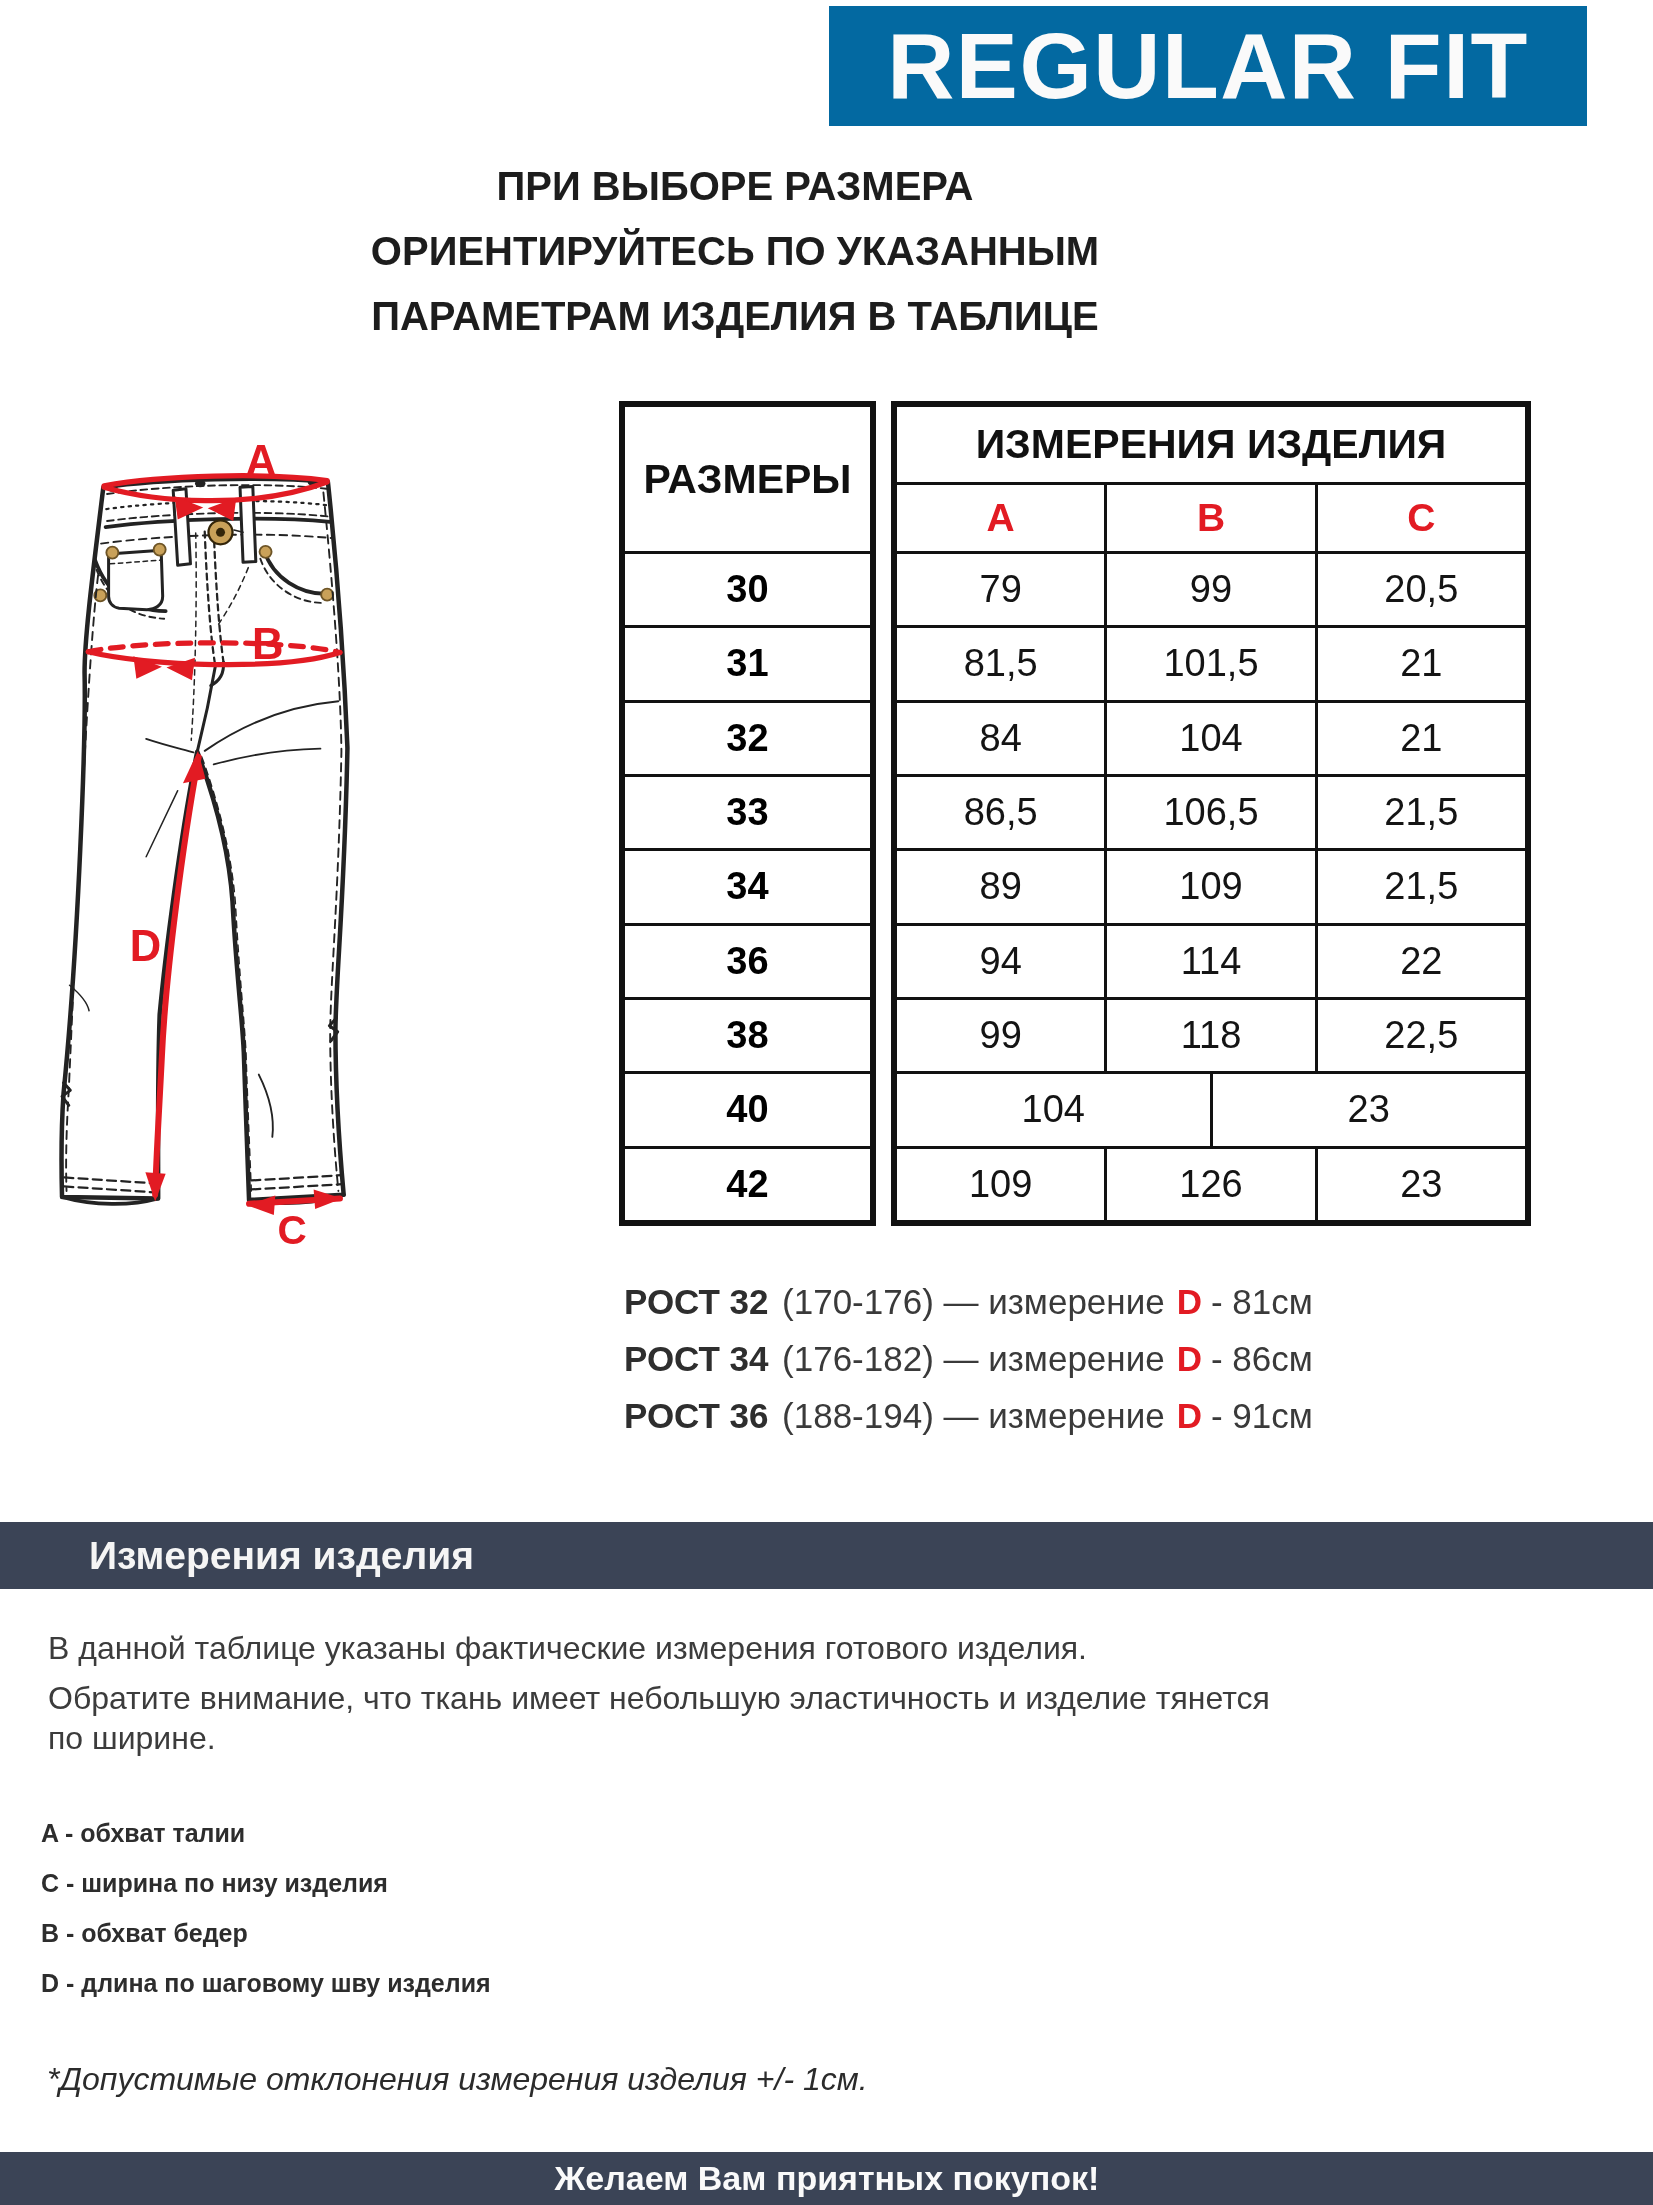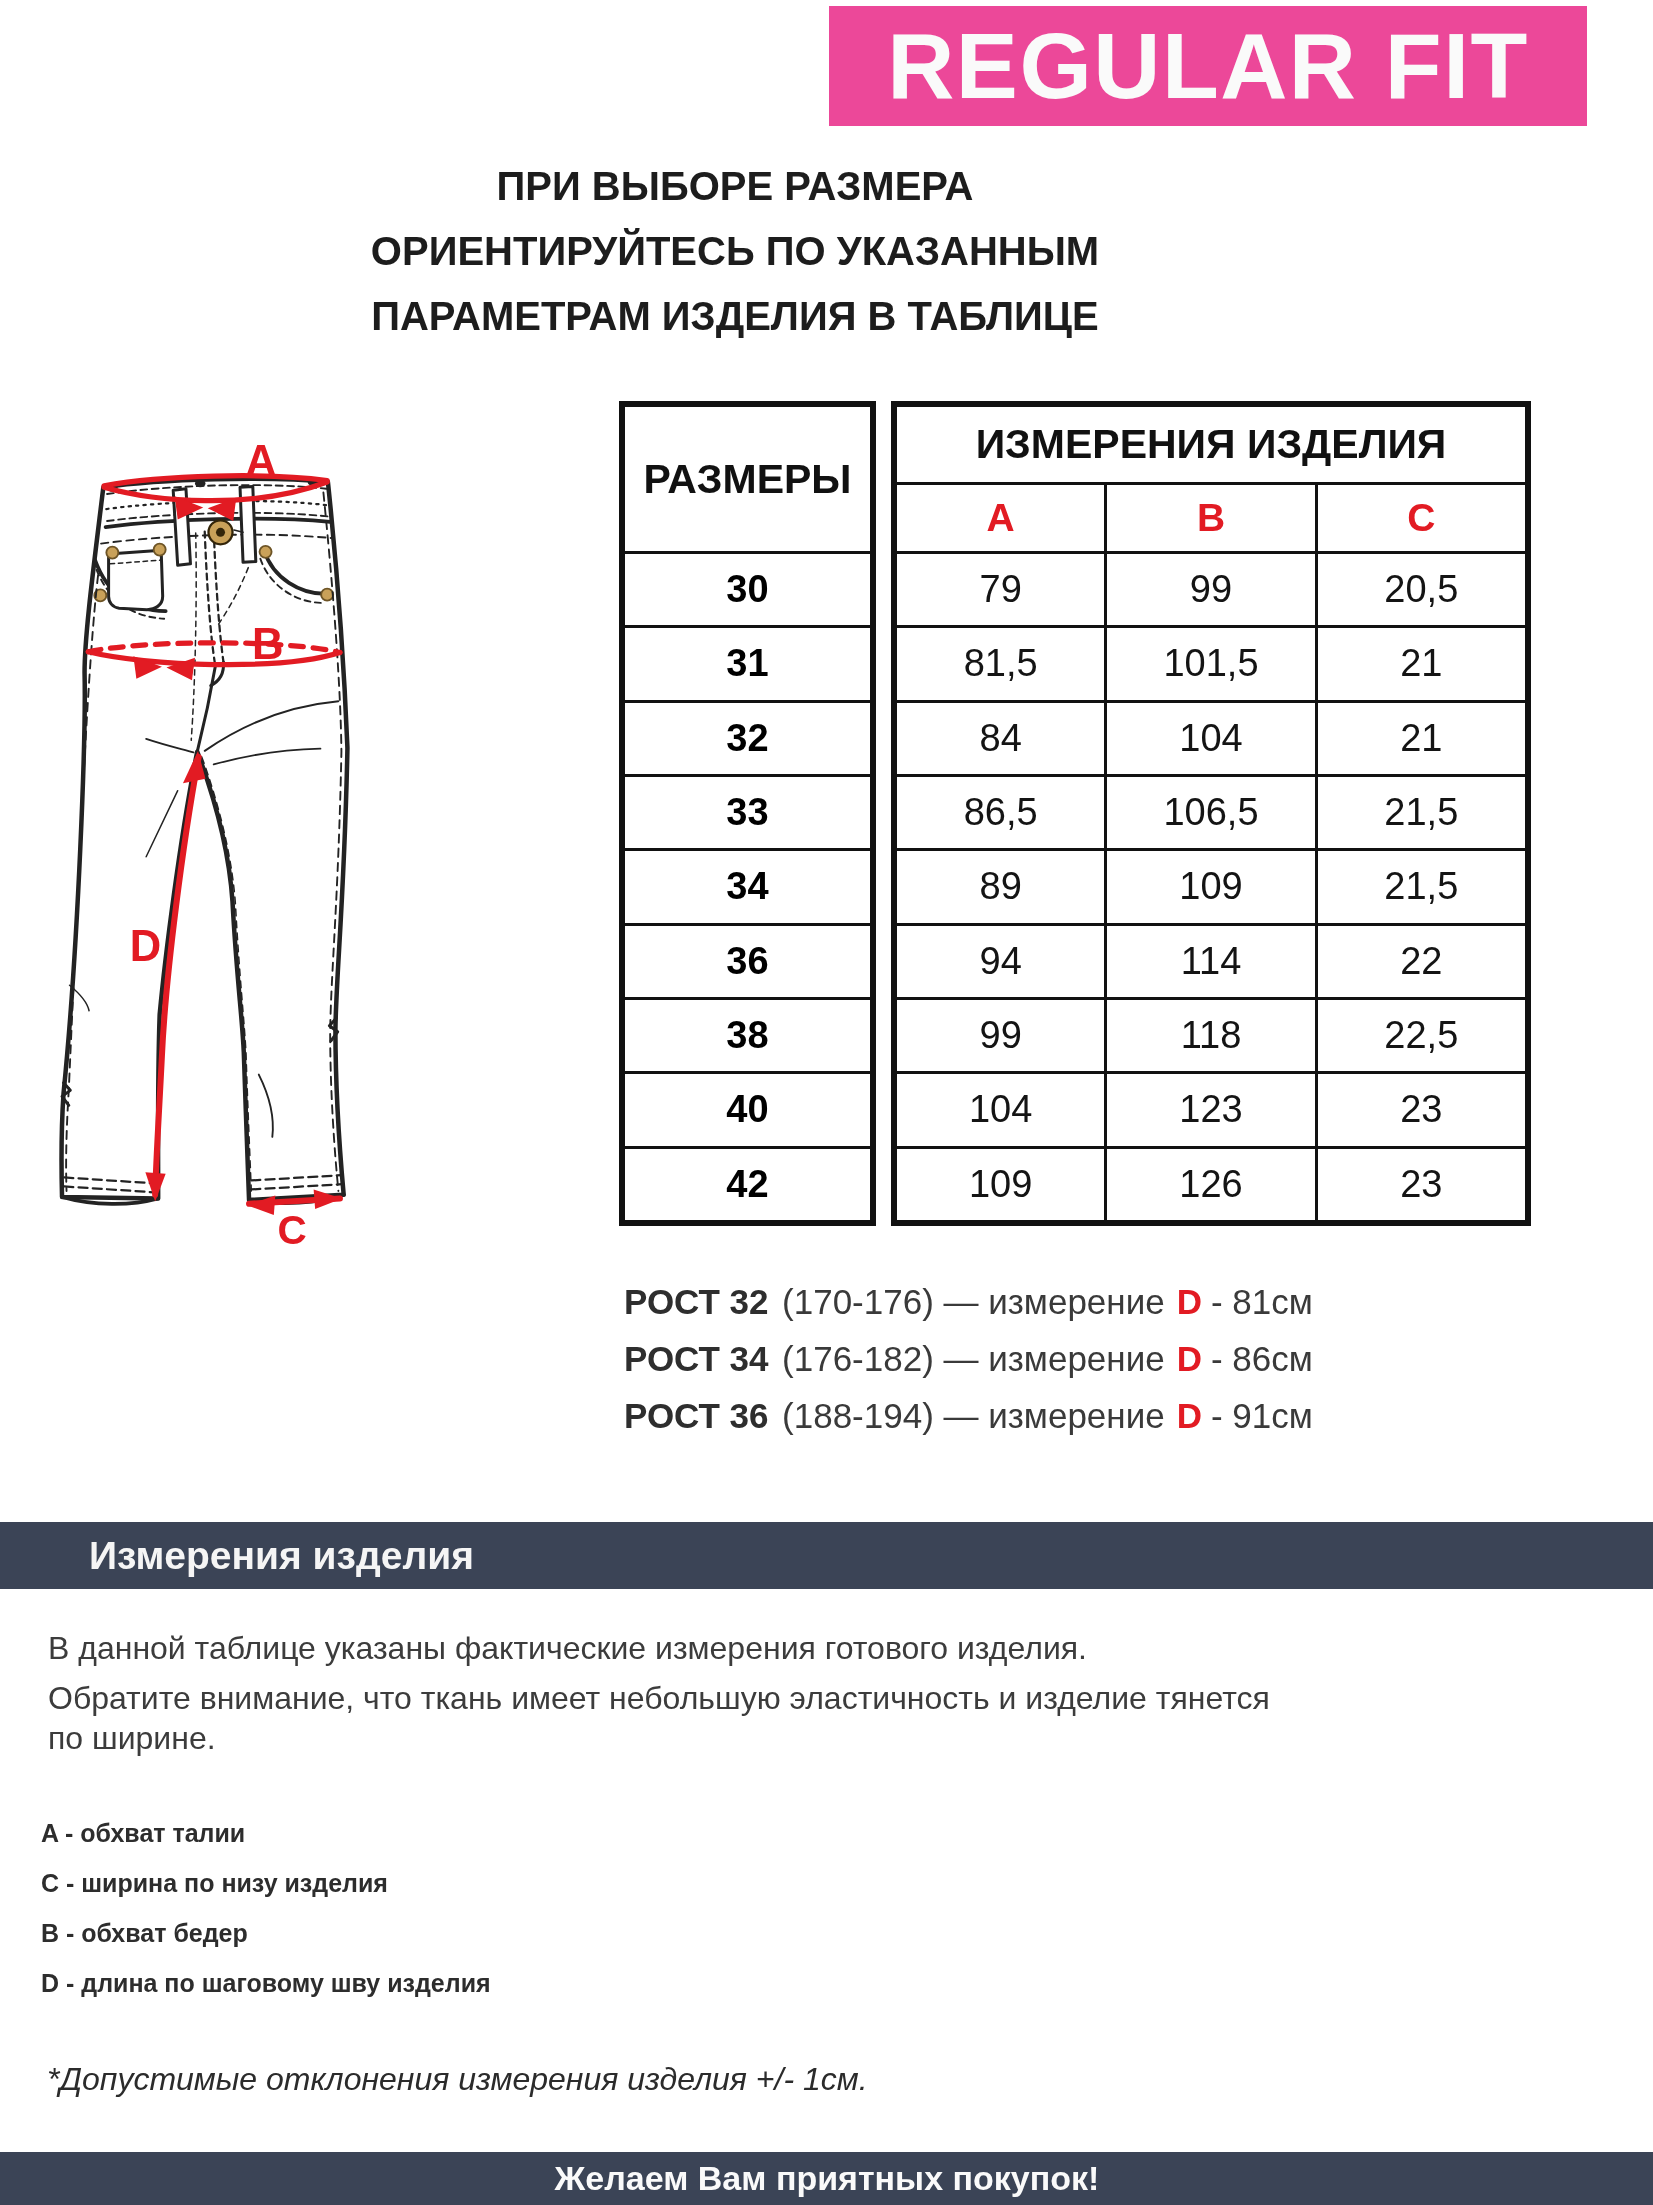--- a/index.html
+++ b/index.html
@@ -2,21 +2,21 @@
 <html style="font-size:12px"><head>
 <meta charset="utf-8">
 <style>
   * { margin:0; padding:0; box-sizing:border-box; }
   html,body { background:#ffffff; }
   body { font-family:"Liberation Sans", sans-serif; }
   .page { position:relative; width:1654px; height:2205px; background:#ffffff; overflow:hidden; }
 
   
   .fit-banner { position:absolute; left:829px; top:6px; width:758px; height:120px;
-    background:#ec4899; display:flex; align-items:center; justify-content:center; }
+    background:#0369a1; display:flex; align-items:center; justify-content:center; }
   .fit-banner span { color:#fafafa; font-size:93px; font-weight:bold; letter-spacing:1.5px; }
 
   
   .intro-title { position:absolute; left:0; top:154px; width:1470px; text-align:center;
     font-size:40px; font-weight:bold; color:#1d1d1d; line-height:65px; white-space:pre-line; }
 
   
   .jeans { position:absolute; left:41px; top:417px; width:353px; height:842px; }
   .jeans text { font-family:"Liberation Sans", sans-serif; font-weight:bold; font-size:58px; fill:#e21b23; }
   .jeans .lbl-c { font-size:54px; }
@@ -237,21 +237,20 @@
         </div>
 
         <div class="rt-row">
           <div class="rt-cell">99</div>
           <div class="rt-cell bl">118</div>
           <div class="rt-cell bl">22,5</div>
         </div>
 
         <div class="rt-row">
           <div class="rt-cell">104</div>
-          <div class="rt-cell bl">123</div>
           <div class="rt-cell bl">23</div>
         </div>
 
         <div class="rt-row">
           <div class="rt-cell">109</div>
           <div class="rt-cell bl">126</div>
           <div class="rt-cell bl">23</div>
         </div>
       </div>
   </div>

